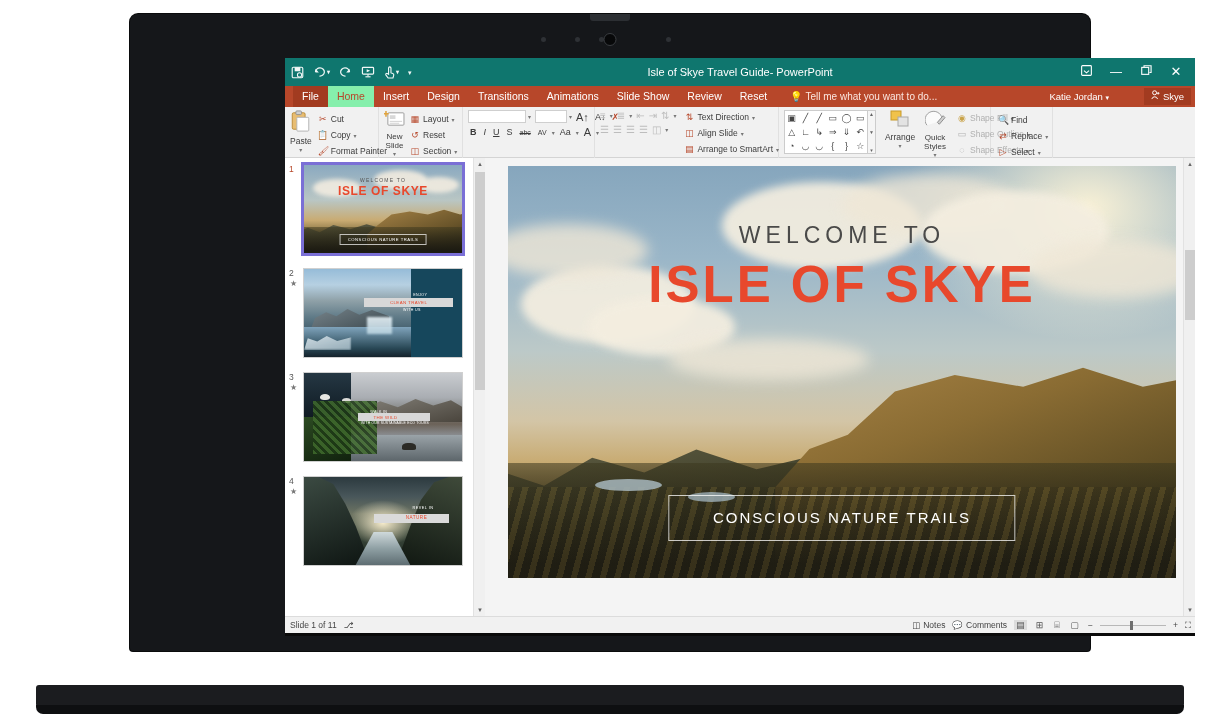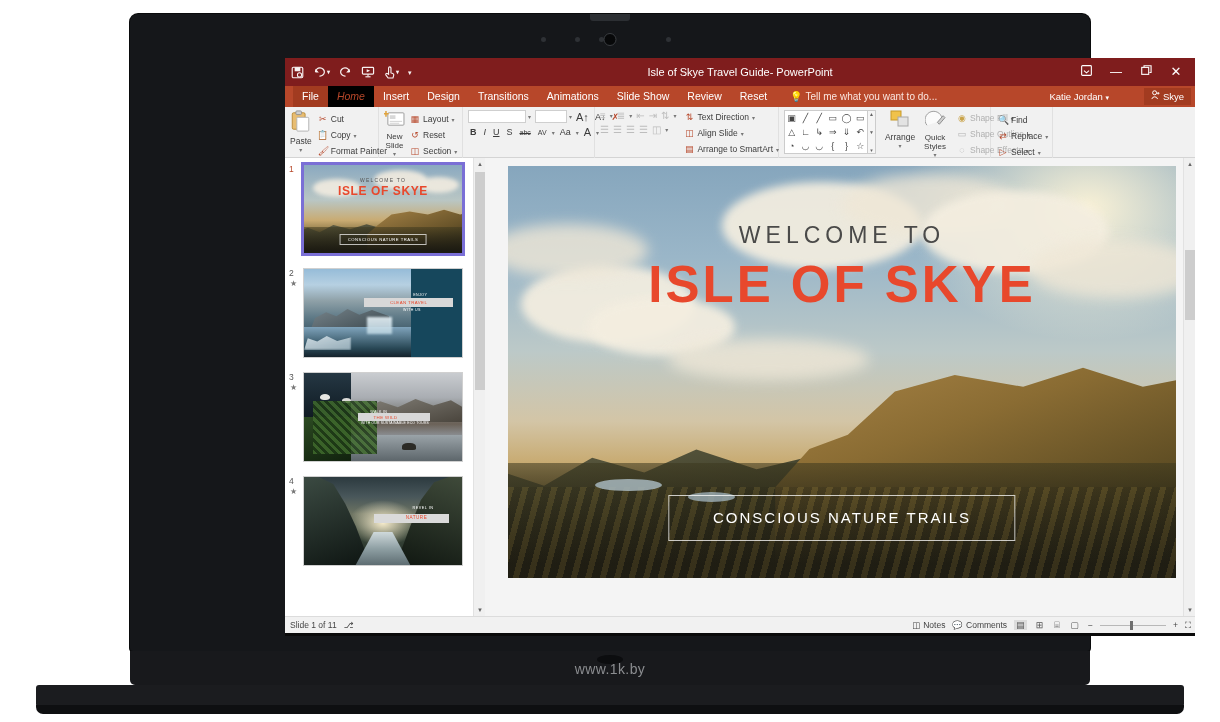--- a/index.html
+++ b/index.html
@@ -34,36 +34,36 @@
                color:#8b8d90; font-size:14px; letter-spacing:0.4px; }
   .base { position:absolute; left:36px; top:685px; width:1148px; height:26px;
           background:#1b1c1f; border-radius:3px 3px 7px 7px; }
   .base-front { position:absolute; left:36px; top:705px; width:1148px; height:9px;
           background:#0e0f11; border-radius:0 0 7px 7px; }
 
   
   .pptwin { position:absolute; left:0; top:0; width:910px; height:578px; background:#f1f1f1; }
 
   
-  .titlebar { position:relative; height:28px; background:#7f1d1d; }
+  .titlebar { position:relative; height:28px; background:#0f766e; }
   .qat { position:absolute; left:6px; top:0; height:28px; display:flex; align-items:center; gap:9px; }
   .qat .qi { color:#fff; font-size:12px; opacity:.95; cursor:default; line-height:1;
              display:flex; align-items:center; }
   .win-title { position:absolute; left:0; top:0; width:100%; height:28px;
                text-align:center; line-height:28px; color:#fff; font-size:11px; }
   .wctrl { position:absolute; right:4px; top:0; height:28px; display:flex; align-items:center; }
   .wctrl span { width:30px; text-align:center; color:#fff; font-size:12px; line-height:28px; }
   .wctrl .wclose { font-size:13px; }
 
   
   .tabsrow { position:relative; height:21px; background:#b7472a; }
   .tabs { position:absolute; left:8px; top:0; display:flex; height:21px; align-items:stretch; }
   .tab { padding:0 9px; line-height:21px; font-size:10.5px; color:#fff; white-space:nowrap; }
   .tab.file { background:#a23b20; }
-  .tab.active { background:#000000; color:#b7472a;font-style:italic; }
+  .tab.active { background:#86efac; color:#b7472a; }
   .tellme { position:absolute; left:505px; top:0; line-height:21px; font-size:10px; color:#fbe6df; }
   .tellme .bulb { margin-right:3px; }
   .acct { position:absolute; right:86px; top:0; line-height:21px; font-size:9.5px; color:#fff; }
   .sharebtn { position:absolute; right:4px; top:2px; height:17px; padding:0 7px;
               background:#a23b20; color:#fff; font-size:9.5px; line-height:17px;
               display:flex; align-items:center; gap:3px; }
 
   
   .ribbon { position:relative; height:51px; background:#f1f1f1; border-bottom:1px solid #d4d4d4;
             display:flex; }
@@ -732,19 +732,15 @@
           <div class="startbtn">
             
           </div>
 
         </div>
 
       </div>
     </div>
   </div>
 
-  <div class="hinge">
-    <div class="hinge-cam"></div>
-    <div class="watermark">www.1k.by</div>
-  </div>
   <div class="base"></div>
   <div class="base-front"></div>
 </div>
 
 </body></html>

